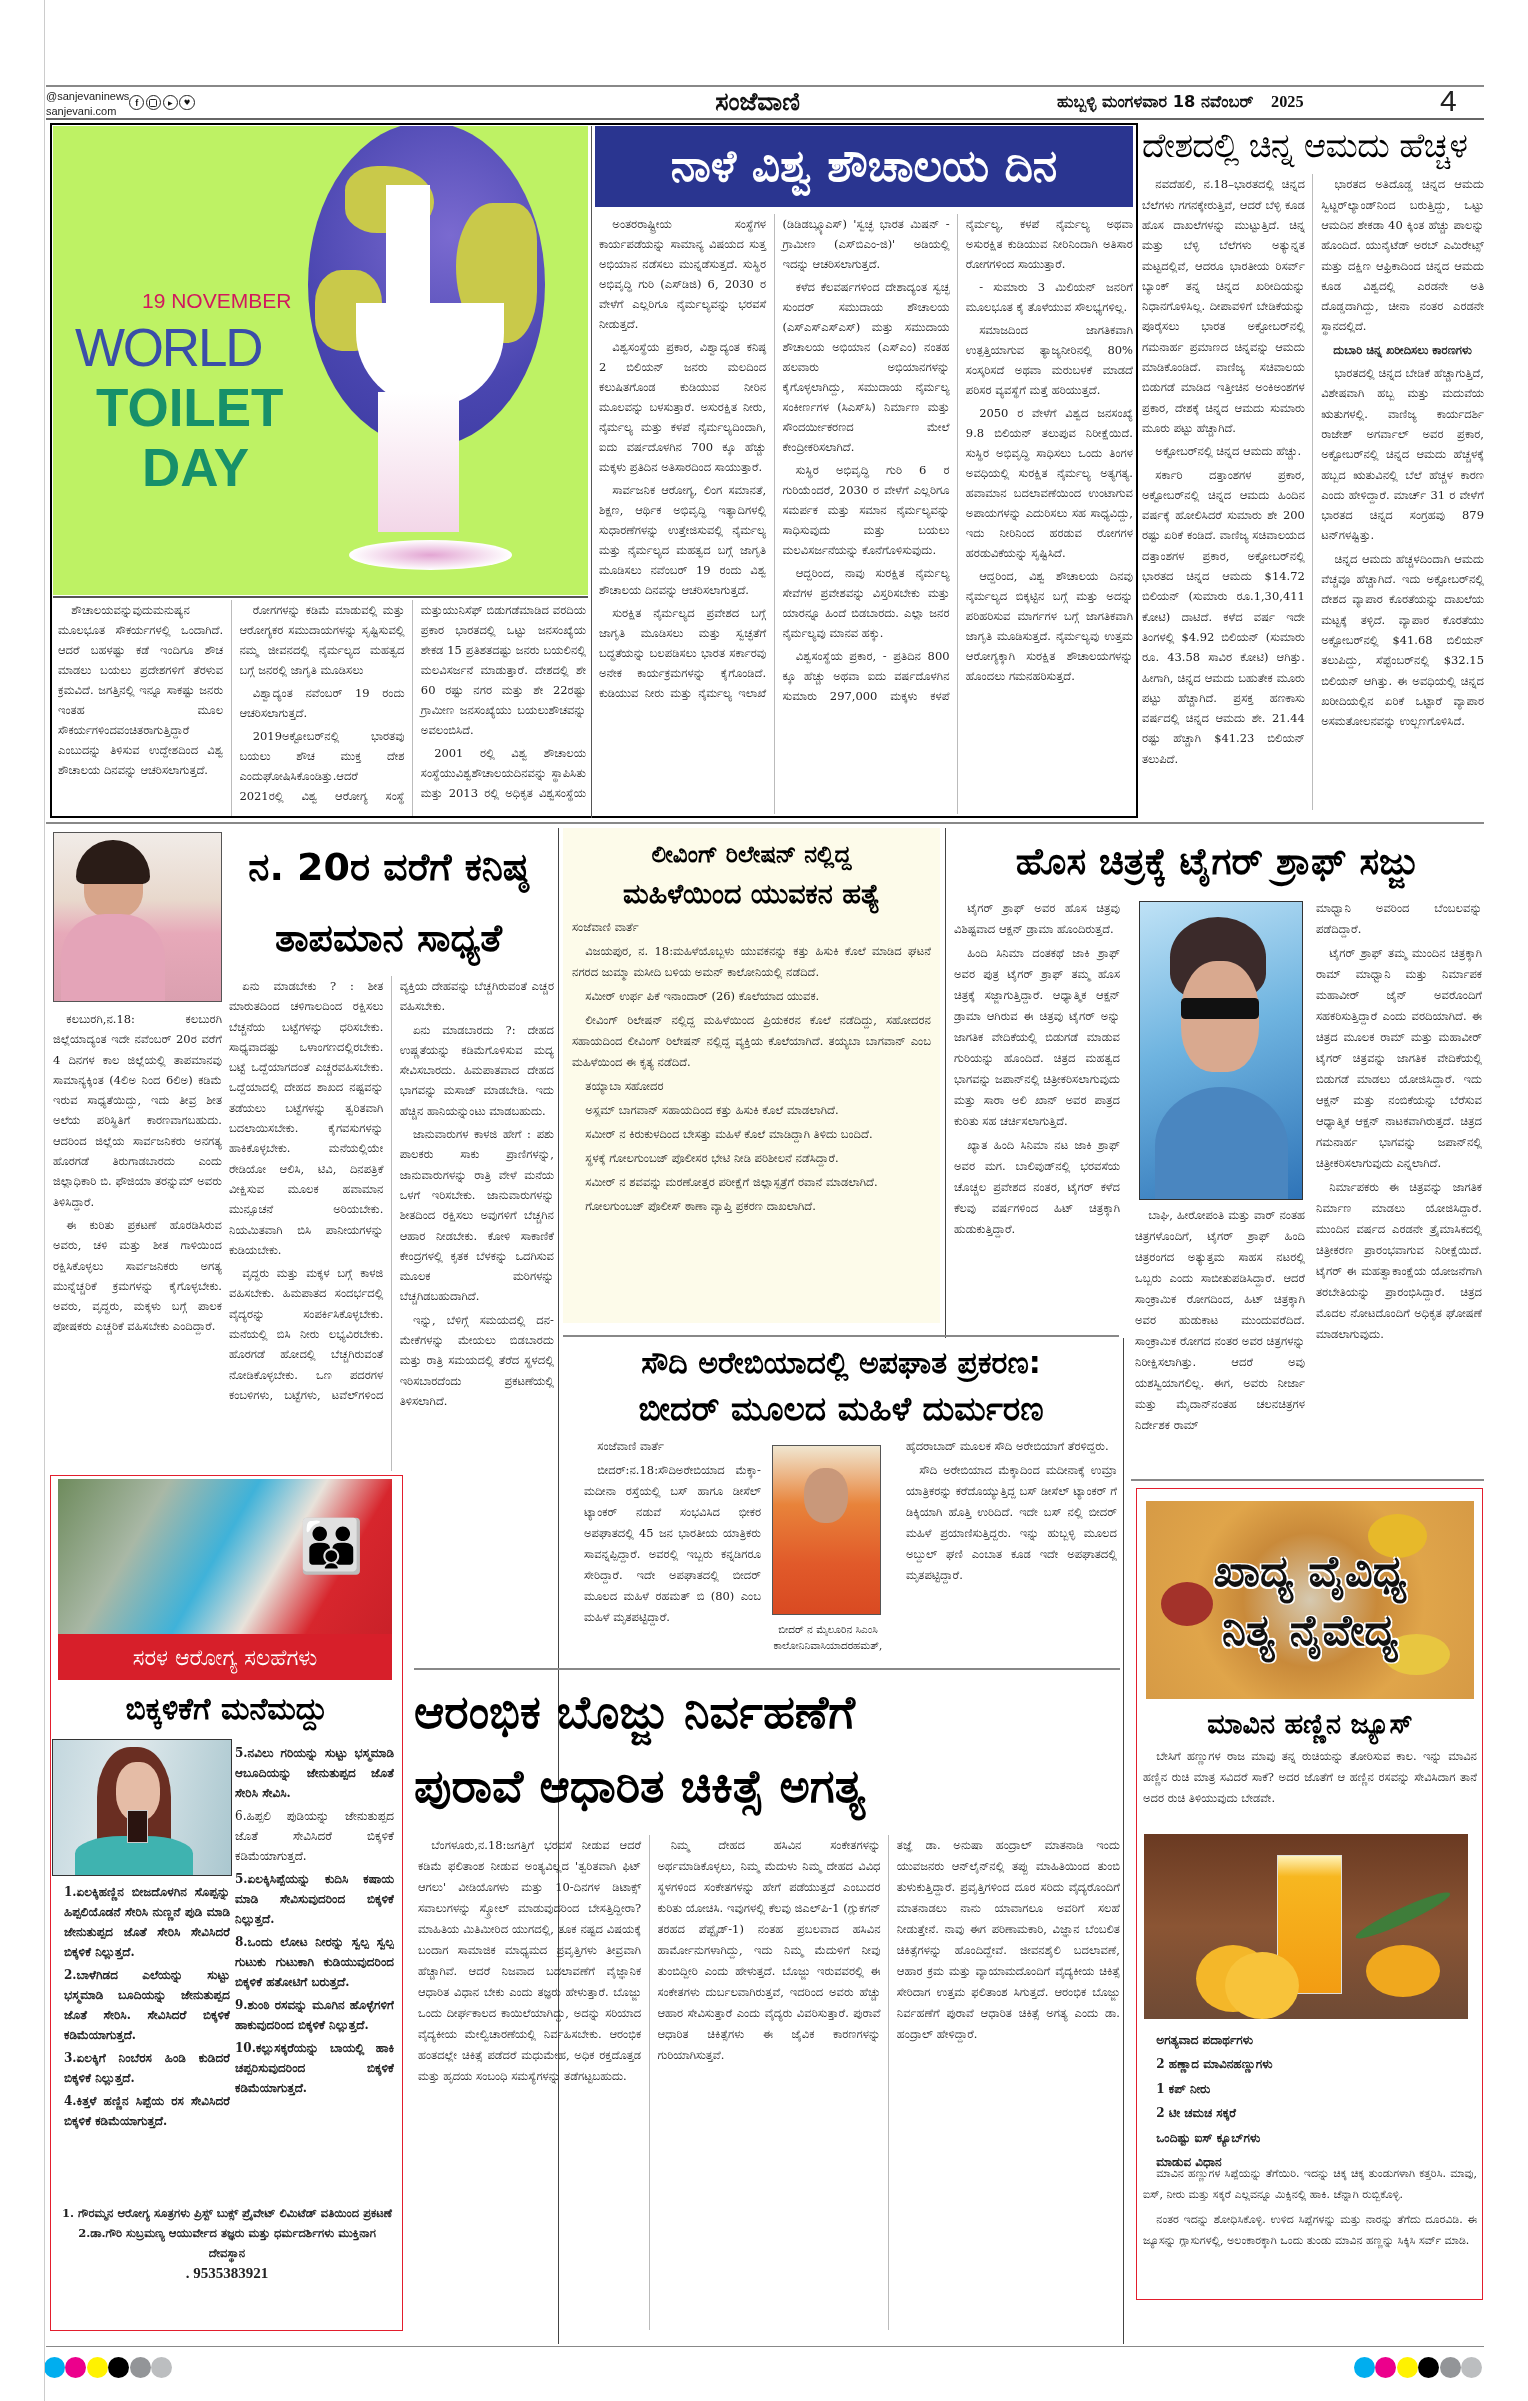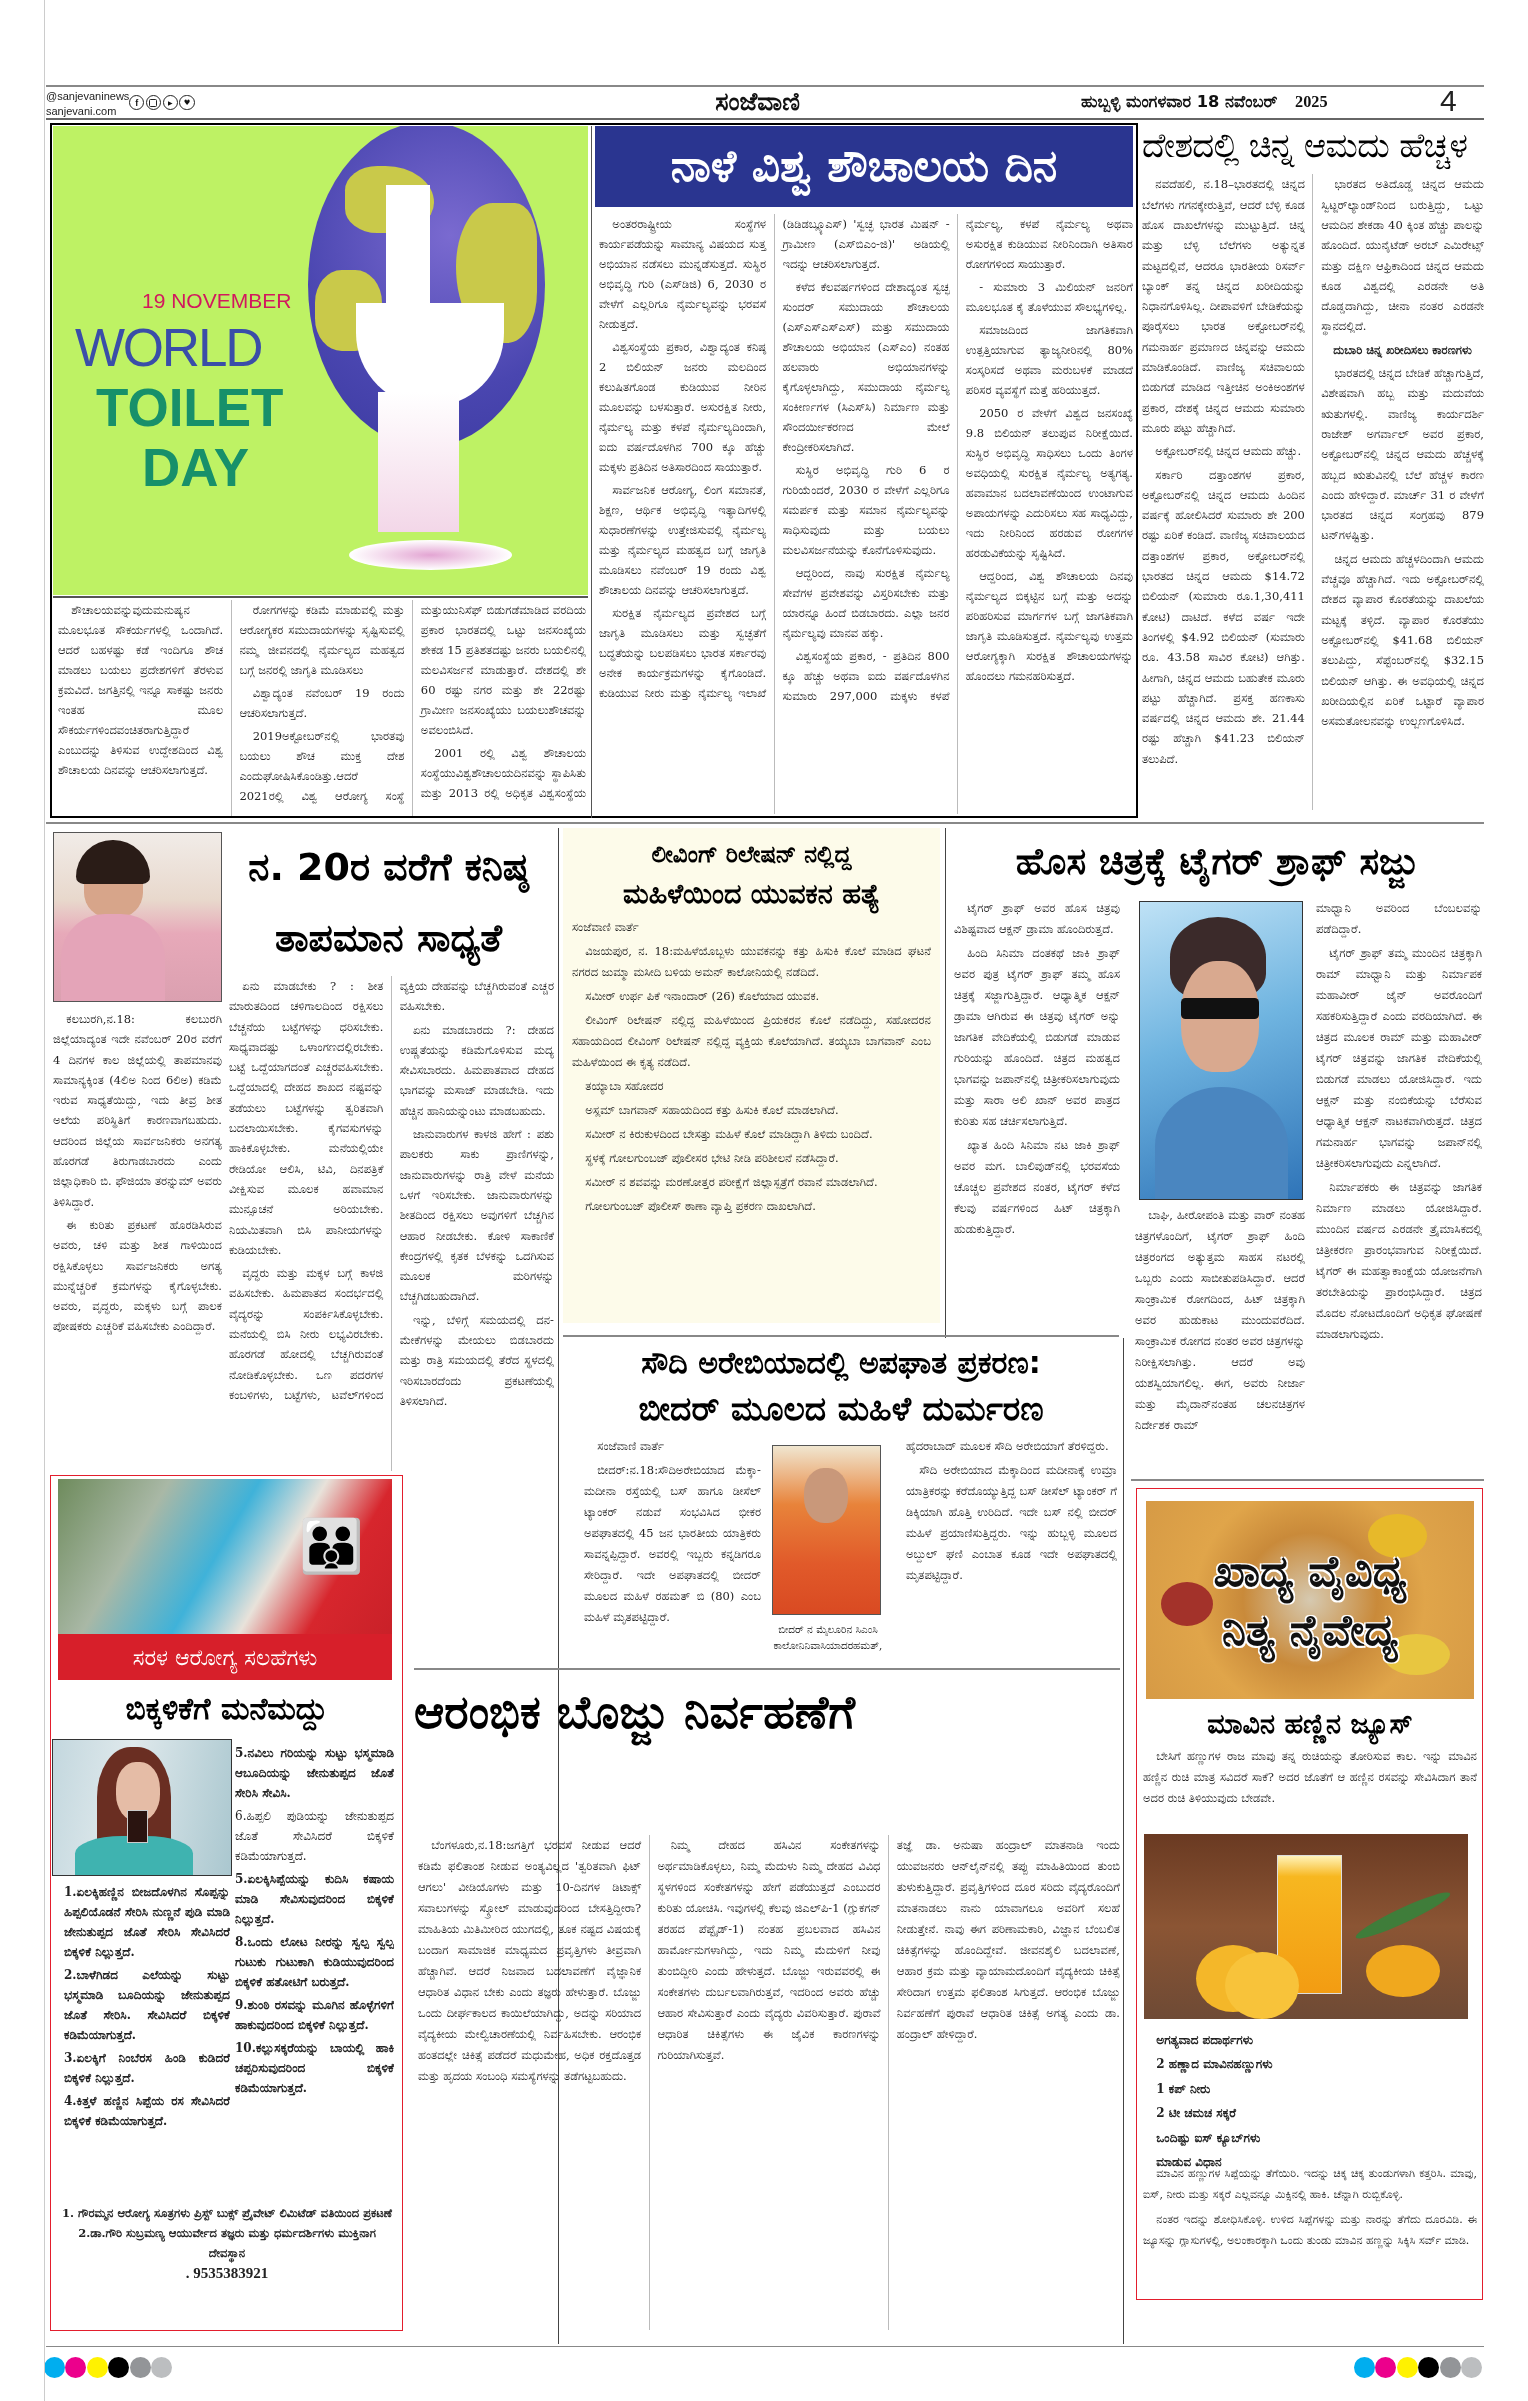--- a/index.html
+++ b/index.html
@@ -27,21 +27,21 @@
   <span style="width:13.3px;height:13.3px;border:1.1px solid #222;border-radius:50%;font:bold 9px 'Liberation Sans',sans-serif;display:flex;align-items:center;justify-content:center;">f</span>
   <span style="width:13.3px;height:13.3px;border:1.1px solid #222;border-radius:50%;display:flex;align-items:center;justify-content:center;">
       <span style="width:6px;height:6px;border:1.1px solid #222;border-radius:1.5px;"></span>
     </span>
   <span style="width:13.3px;height:13.3px;border:1.1px solid #222;border-radius:50%;display:flex;align-items:center;justify-content:center;font-size:6px;">▶</span>
   <span style="width:13.3px;height:13.3px;border:1.1px solid #222;border-radius:50%;display:flex;align-items:center;justify-content:center;font-size:7.4px;">♥</span>
 </div>
 <div class="abs" style="left:591px;top:87px;width:333px;text-align:center;font:bold 25px 'DejaVu Serif',serif;color:#111;">
   <span>ಸಂಜೆವಾಣಿ</span>
 </div>
-<div class="abs" style="left:1057px;top:92px;font:bold 16.3px 'DejaVu Sans',sans-serif;color:#111;margin-left:24px;">
+<div class="abs" style="left:1057px;top:92px;font:bold 16.3px 'DejaVu Sans',sans-serif;color:#111;">
   <span>ಹುಬ್ಬಳ್ಳಿ ಮಂಗಳವಾರ 18 ನವೆಂಬರ್</span>
   <span style="margin-left:12px;font-family:'Liberation Serif',serif;">2025</span>
 </div>
 <div class="abs" style="left:1440px;top:84px;font:30px 'Liberation Sans',sans-serif;color:#222;">4</div>
 <div class="rule" style="left:46px;top:118px;width:1438px;height:1.5px;background:#666;"></div>
 
 <div class="abs" style="left:50px;top:123px;width:1088px;height:695px;border:2.2px solid #000;"></div>
 
 <div class="img" style="left:53px;top:126px;width:535px;height:469px;background:#bef264;">
   <div style="position:absolute;left:89px;top:163px;font:21px 'Liberation Sans',sans-serif;color:#d2195e;">19 NOVEMBER</div>
@@ -216,20 +216,21 @@
 </div>
 <div class="abs caption" style="left:59px;top:2203px;width:336px;font-weight:bold;font-size:11.5px;line-height:20px;">
   <div>1. ಗೌರಮ್ಮನ ಆರೋಗ್ಯ ಸೂತ್ರಗಳು ಪ್ರಿಸ್ಟ್ ಬುಕ್ಸ್ ಪ್ರೈವೇಟ್ ಲಿಮಿಟೆಡ್ ವತಿಯಿಂದ ಪ್ರಕಟಣೆ</div>
   <div>2.ಡಾ.ಗೌರಿ ಸುಬ್ರಮಣ್ಯ ಆಯುರ್ವೇದ ತಜ್ಞರು ಮತ್ತು ಧರ್ಮದರ್ಶಿಗಳು ಮುಕ್ತಿನಾಗ ದೇವಸ್ಥಾನ</div>
   <div style="font-family:'Liberation Serif',serif;font-size:15px;">. 9535383921</div>
 </div>
 
 <div class="rule" style="left:414px;top:1668px;width:706px;height:1.5px;background:#888;"></div>
 <div class="abs" style="left:414px;top:1675px;width:706px;">
   <div class="hl" style="font-size:46px;line-height:74px;white-space:nowrap;">ಆರಂಭಿಕ ಬೊಜ್ಜು ನಿರ್ವಹಣೆಗೆ</div>
+  <div class="hl" style="font-size:46px;line-height:74px;white-space:nowrap;">ಪುರಾವೆ ಆಧಾರಿತ ಚಿಕಿತ್ಸೆ ಅಗತ್ಯ</div>
 </div>
 <div class="abs txt cols3" style="left:418px;top:1835px;width:702px;height:495px;font-size:11.5px;line-height:21px;overflow:hidden;">
   <p>ಬೆಂಗಳೂರು,ನ.18:ಜಗತ್ತಿಗೆ ಭರವಸೆ ನೀಡುವ ಆದರೆ ಕಡಿಮೆ ಫಲಿತಾಂಶ ನೀಡುವ ಅಂತ್ಯವಿಲ್ಲದ 'ತ್ವರಿತವಾಗಿ ಫಿಟ್ ಆಗಲು' ವೀಡಿಯೊಗಳು ಮತ್ತು 10-ದಿನಗಳ ಡಿಟಾಕ್ಸ್ ಸವಾಲುಗಳನ್ನು ಸ್ಕ್ರೋಲ್ ಮಾಡುವುದರಿಂದ ಬೇಸತ್ತಿದ್ದೀರಾ? ಮಾಹಿತಿಯ ಮಿತಿಮೀರಿದ ಯುಗದಲ್ಲಿ, ತೂಕ ನಷ್ಟದ ವಿಷಯಕ್ಕೆ ಬಂದಾಗ ಸಾಮಾಜಿಕ ಮಾಧ್ಯಮದ ಪ್ರವೃತ್ತಿಗಳು ತೀವ್ರವಾಗಿ ಹೆಚ್ಚಾಗಿವೆ. ಆದರೆ ನಿಜವಾದ ಬದಲಾವಣೆಗೆ ವೈಜ್ಞಾನಿಕ ಆಧಾರಿತ ವಿಧಾನ ಬೇಕು ಎಂದು ತಜ್ಞರು ಹೇಳುತ್ತಾರೆ. ಬೊಜ್ಜು ಒಂದು ದೀರ್ಘಕಾಲದ ಕಾಯಿಲೆಯಾಗಿದ್ದು, ಅದನ್ನು ಸರಿಯಾದ ವೈದ್ಯಕೀಯ ಮೇಲ್ವಿಚಾರಣೆಯಲ್ಲಿ ನಿರ್ವಹಿಸಬೇಕು. ಆರಂಭಿಕ ಹಂತದಲ್ಲೇ ಚಿಕಿತ್ಸೆ ಪಡೆದರೆ ಮಧುಮೇಹ, ಅಧಿಕ ರಕ್ತದೊತ್ತಡ ಮತ್ತು ಹೃದಯ ಸಂಬಂಧಿ ಸಮಸ್ಯೆಗಳನ್ನು ತಡೆಗಟ್ಟಬಹುದು.</p>
   <p>ನಿಮ್ಮ ದೇಹದ ಹಸಿವಿನ ಸಂಕೇತಗಳನ್ನು ಅರ್ಥಮಾಡಿಕೊಳ್ಳಲು, ನಿಮ್ಮ ಮೆದುಳು ನಿಮ್ಮ ದೇಹದ ವಿವಿಧ ಸ್ಥಳಗಳಿಂದ ಸಂಕೇತಗಳನ್ನು ಹೇಗೆ ಪಡೆಯುತ್ತದೆ ಎಂಬುದರ ಕುರಿತು ಯೋಚಿಸಿ. ಇವುಗಳಲ್ಲಿ ಕೆಲವು ಜಿಎಲ್‌ಪಿ-1 (ಗ್ಲುಕಗನ್ ತರಹದ ಪೆಪ್ಟೈಡ್-1) ನಂತಹ ಪ್ರಬಲವಾದ ಹಸಿವಿನ ಹಾರ್ಮೋನುಗಳಾಗಿದ್ದು, ಇದು ನಿಮ್ಮ ಮೆದುಳಿಗೆ ನೀವು ತುಂಬಿದ್ದೀರಿ ಎಂದು ಹೇಳುತ್ತದೆ. ಬೊಜ್ಜು ಇರುವವರಲ್ಲಿ ಈ ಸಂಕೇತಗಳು ದುರ್ಬಲವಾಗಿರುತ್ತವೆ, ಇದರಿಂದ ಅವರು ಹೆಚ್ಚು ಆಹಾರ ಸೇವಿಸುತ್ತಾರೆ ಎಂದು ವೈದ್ಯರು ವಿವರಿಸುತ್ತಾರೆ. ಪುರಾವೆ ಆಧಾರಿತ ಚಿಕಿತ್ಸೆಗಳು ಈ ಜೈವಿಕ ಕಾರಣಗಳನ್ನು ಗುರಿಯಾಗಿಸುತ್ತವೆ.</p>
   <p style="text-indent:0;">ತಜ್ಞೆ ಡಾ. ಅನುಷಾ ಹಂದ್ರಾಲ್ ಮಾತನಾಡಿ ಇಂದು ಯುವಜನರು ಆನ್‌ಲೈನ್‌ನಲ್ಲಿ ತಪ್ಪು ಮಾಹಿತಿಯಿಂದ ತುಂಬಿ ತುಳುಕುತ್ತಿದ್ದಾರೆ. ಪ್ರವೃತ್ತಿಗಳಿಂದ ದೂರ ಸರಿದು ವೈದ್ಯರೊಂದಿಗೆ ಮಾತನಾಡಲು ನಾನು ಯಾವಾಗಲೂ ಅವರಿಗೆ ಸಲಹೆ ನೀಡುತ್ತೇನೆ. ನಾವು ಈಗ ಪರಿಣಾಮಕಾರಿ, ವಿಜ್ಞಾನ ಬೆಂಬಲಿತ ಚಿಕಿತ್ಸೆಗಳನ್ನು ಹೊಂದಿದ್ದೇವೆ. ಜೀವನಶೈಲಿ ಬದಲಾವಣೆ, ಆಹಾರ ಕ್ರಮ ಮತ್ತು ವ್ಯಾಯಾಮದೊಂದಿಗೆ ವೈದ್ಯಕೀಯ ಚಿಕಿತ್ಸೆ ಸೇರಿದಾಗ ಉತ್ತಮ ಫಲಿತಾಂಶ ಸಿಗುತ್ತದೆ. ಆರಂಭಿಕ ಬೊಜ್ಜು ನಿರ್ವಹಣೆಗೆ ಪುರಾವೆ ಆಧಾರಿತ ಚಿಕಿತ್ಸೆ ಅಗತ್ಯ ಎಂದು ಡಾ. ಹಂದ್ರಾಲ್ ಹೇಳಿದ್ದಾರೆ.</p>
 </div>
 <div class="abs" style="left:1123px;top:1338px;width:0.7px;height:1006px;background:#444;"></div>
 
 <div class="rule" style="left:1131px;top:1479px;width:353px;height:1.5px;background:#888;"></div>
 <div class="abs" style="left:1136px;top:1488px;width:347px;height:812px;border:1.5px solid #e31e2d;"></div>

